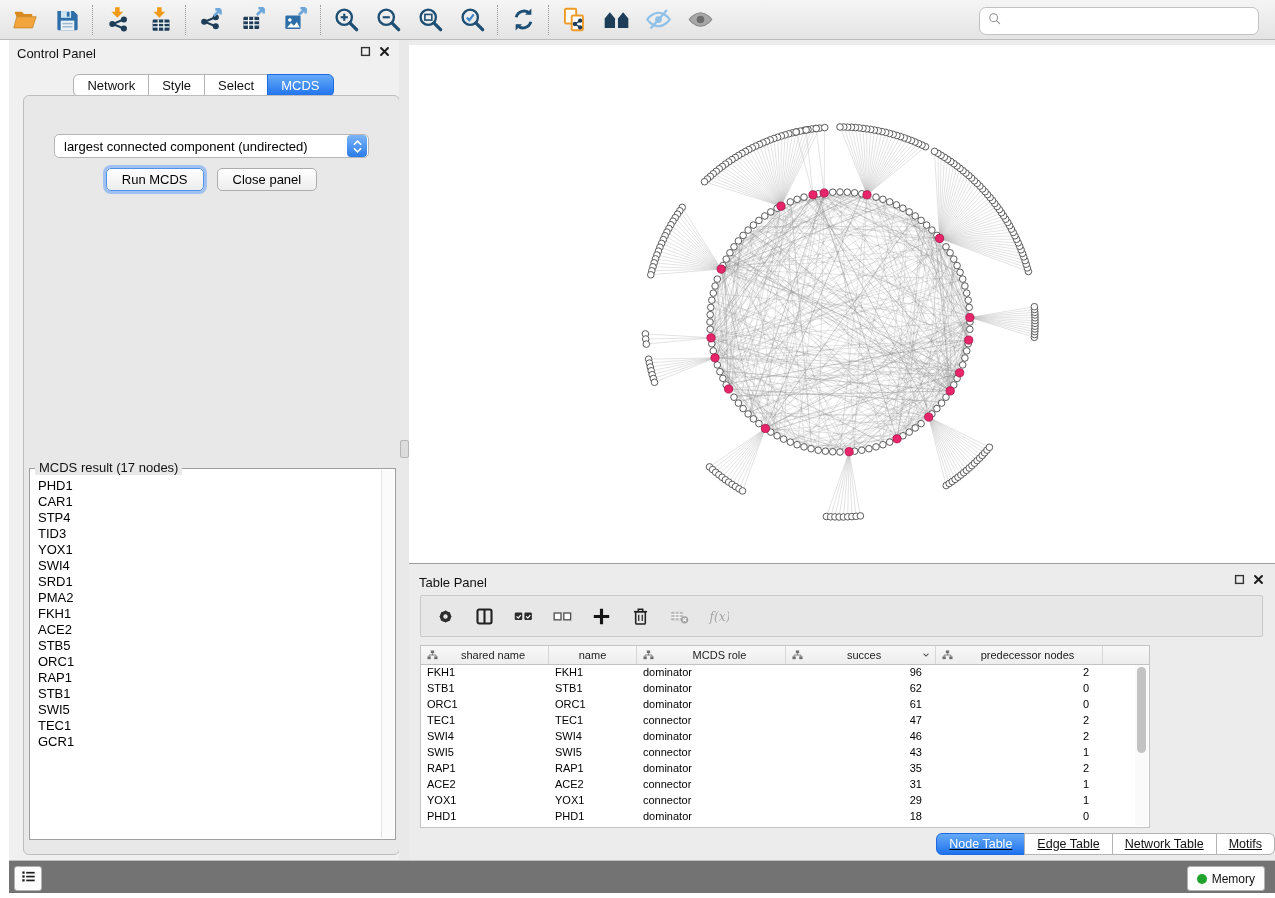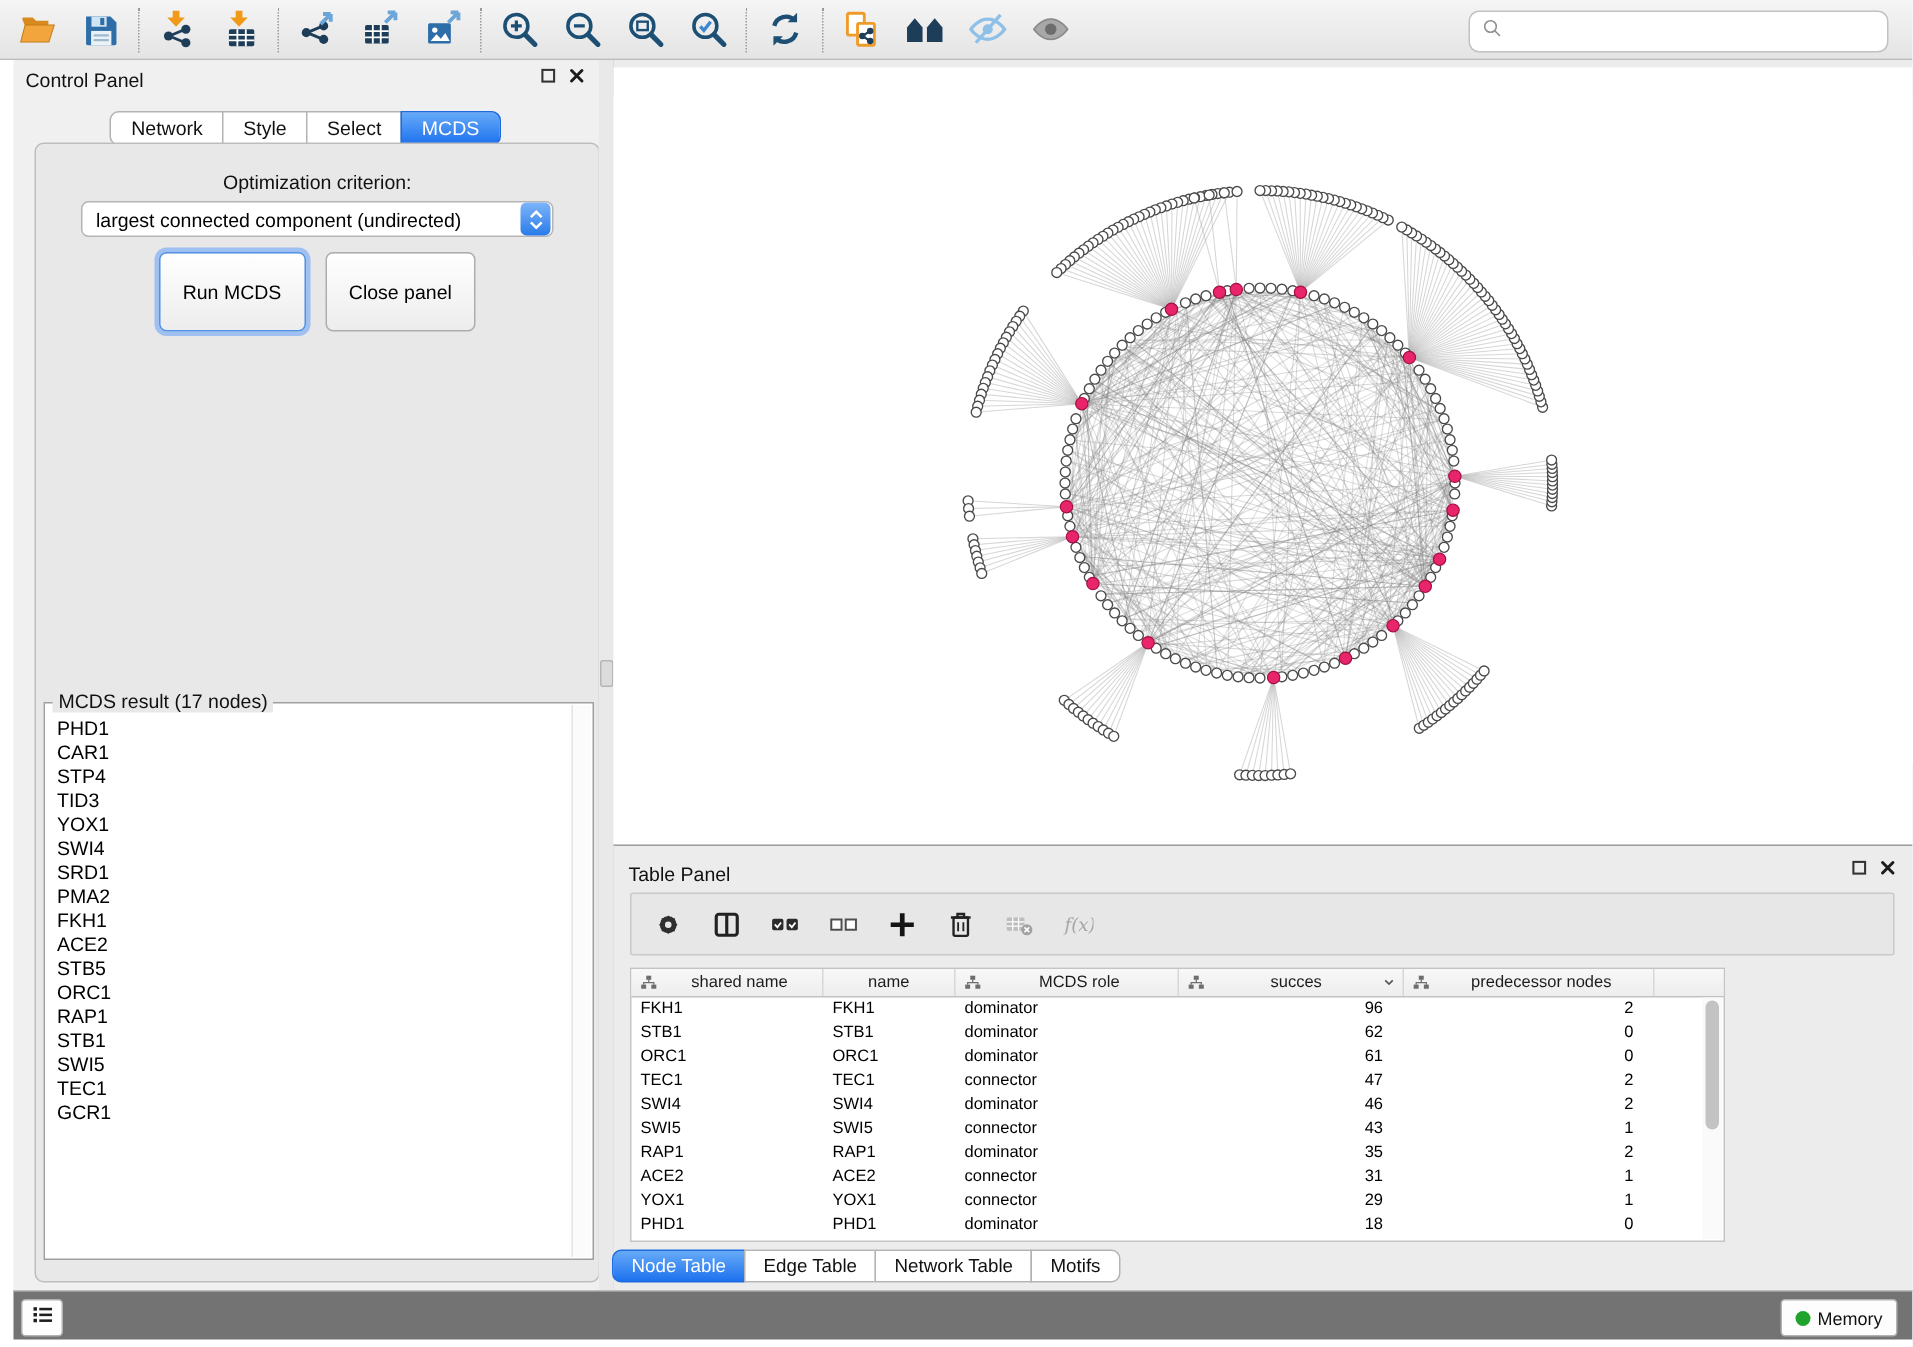--- a/index.html
+++ b/index.html
@@ -34,21 +34,21 @@
            border:1px solid #bdbdbd;border-radius:6px;box-sizing:border-box;}
   #opt-label{position:absolute;left:0;top:18px;width:100%;text-align:center;font-size:13px;color:#111;}
   #criterion-select{position:absolute;left:30px;top:38px;width:315px;height:24px;background:#fff;
            border:1px solid #b5b5b5;border-radius:5px;display:flex;align-items:center;box-sizing:border-box;}
   #criterion-select .sel-text{flex:1;font-size:13px;padding-left:9px;color:#000;white-space:nowrap;}
   .stepper{width:20px;height:22px;margin-right:1px;border-radius:4px;background:linear-gradient(#7cb5f9,#2a7bea);
            display:flex;flex-direction:column;align-items:center;justify-content:center;gap:1px;}
   .stepper svg{width:9px;height:6px;display:block;}
   #cp-buttons{position:absolute;left:0;top:72px;width:100%;display:flex;justify-content:center;gap:13px;}
   .mac-btn{background:linear-gradient(#ffffff,#ededed);border:1px solid #adadad;border-radius:5px;
-           padding:18px 15px;font-size:13px;color:#000;}
+           padding:3px 15px;font-size:13px;color:#000;}
   .mac-btn.focused{box-shadow:0 0 0 3px rgba(110,165,245,.6);border-color:#4f92e8;}
   #result-group{position:absolute;left:5px;top:372px;width:365px;height:370px;background:#fff;
            border:1px solid #9f9f9f;}
   #result-legend{position:absolute;top:-9px;left:5px;background:#e8e8e8;padding:0 4px;font-size:13px;color:#111;}
   #result-list{position:absolute;inset:1px 14px 1px 1px;overflow:hidden;padding:8px 0 0 7px;}
   .result-item{font-size:13px;line-height:16px;color:#000;}
   #result-scroll{position:absolute;top:1px;right:1px;bottom:1px;width:12px;background:#fbfbfb;border-left:1px solid #e4e4e4;}
   
   #splitter{position:absolute;left:399px;top:40px;width:10px;height:820px;background:#e9e9e9;
             border-right:1px solid #a5a5a5;}
@@ -78,21 +78,21 @@
   .th .tree{width:11px;height:11px;margin-left:6px;flex:none;}
   .th .th-label{flex:1;text-align:center;padding:0 4px;white-space:nowrap;overflow:hidden;}
   .th .menu-ch{width:10px;height:10px;margin-right:4px;flex:none;}
   #tbl-body{position:absolute;top:18px;left:0;right:14px;bottom:0;overflow:hidden;}
   .tr{display:flex;height:16px;}
   .td{font-size:11px;color:#000;box-sizing:border-box;white-space:nowrap;overflow:hidden;line-height:16px;}
   .td.left{padding-left:6px;text-align:left;}
   .td.right{padding-right:14px;text-align:right;}
   #tbl-scroll{position:absolute;top:19px;right:1px;bottom:1px;width:13px;background:#fafafa;}
   #tbl-thumb{position:absolute;top:2px;left:2px;width:9px;height:86px;background:#c3c3c3;border-radius:5px;}
-  #tp-tabs{position:absolute;left:0;top:269px;width:100%;display:flex;justify-content:flex-start;}
+  #tp-tabs{position:absolute;left:0;top:269px;width:100%;display:flex;justify-content:flex-end;text-decoration:underline;}
   #tp-tabs .seg-tab{font-size:12.5px;padding:3px 12px;}
   
   #status-bar{position:absolute;left:9px;top:860px;width:1266px;height:33px;background:#737373;border-top:1px solid #bfbfbf;box-sizing:border-box;}
   #list-btn{position:absolute;left:5px;top:5px;width:26px;height:23px;background:#fdfdfd;border:1px solid #b2b2b2;border-radius:3px;
             display:flex;align-items:center;justify-content:center;}
   #list-btn svg{width:17px;height:17px;}
   #memory-btn{position:absolute;right:10px;top:5px;height:23px;background:#fdfdfd;border:1px solid #b2b2b2;border-radius:3px;
             display:flex;align-items:center;gap:5px;padding:0 9px;font-size:12px;color:#111;}
   #memory-dot{width:10px;height:10px;border-radius:50%;background:#1fa32c;}
 </style>
@@ -314,21 +314,20 @@
             </svg></span>
       </span>
     </div>
     <div id="cp-tabs">
         <div class="seg-tab">Network</div>
         <div class="seg-tab">Style</div>
         <div class="seg-tab">Select</div>
         <div class="seg-tab active">MCDS</div>
       </div>
     <div id="cp-body">
-      <div id="opt-label">Optimization criterion:</div>
       <div id="criterion-select">
         <span class="sel-text">largest connected component (undirected)</span>
         <span class="stepper">
           <svg viewBox="0 0 10 6">
               <path d="M1 5l4-4 4 4" fill="none" stroke="#fff" stroke-width="1.8"></path>
             </svg>
           <svg viewBox="0 0 10 6">
               <path d="M1 1l4 4 4-4" fill="none" stroke="#fff" stroke-width="1.8"></path>
             </svg>
         </span>

